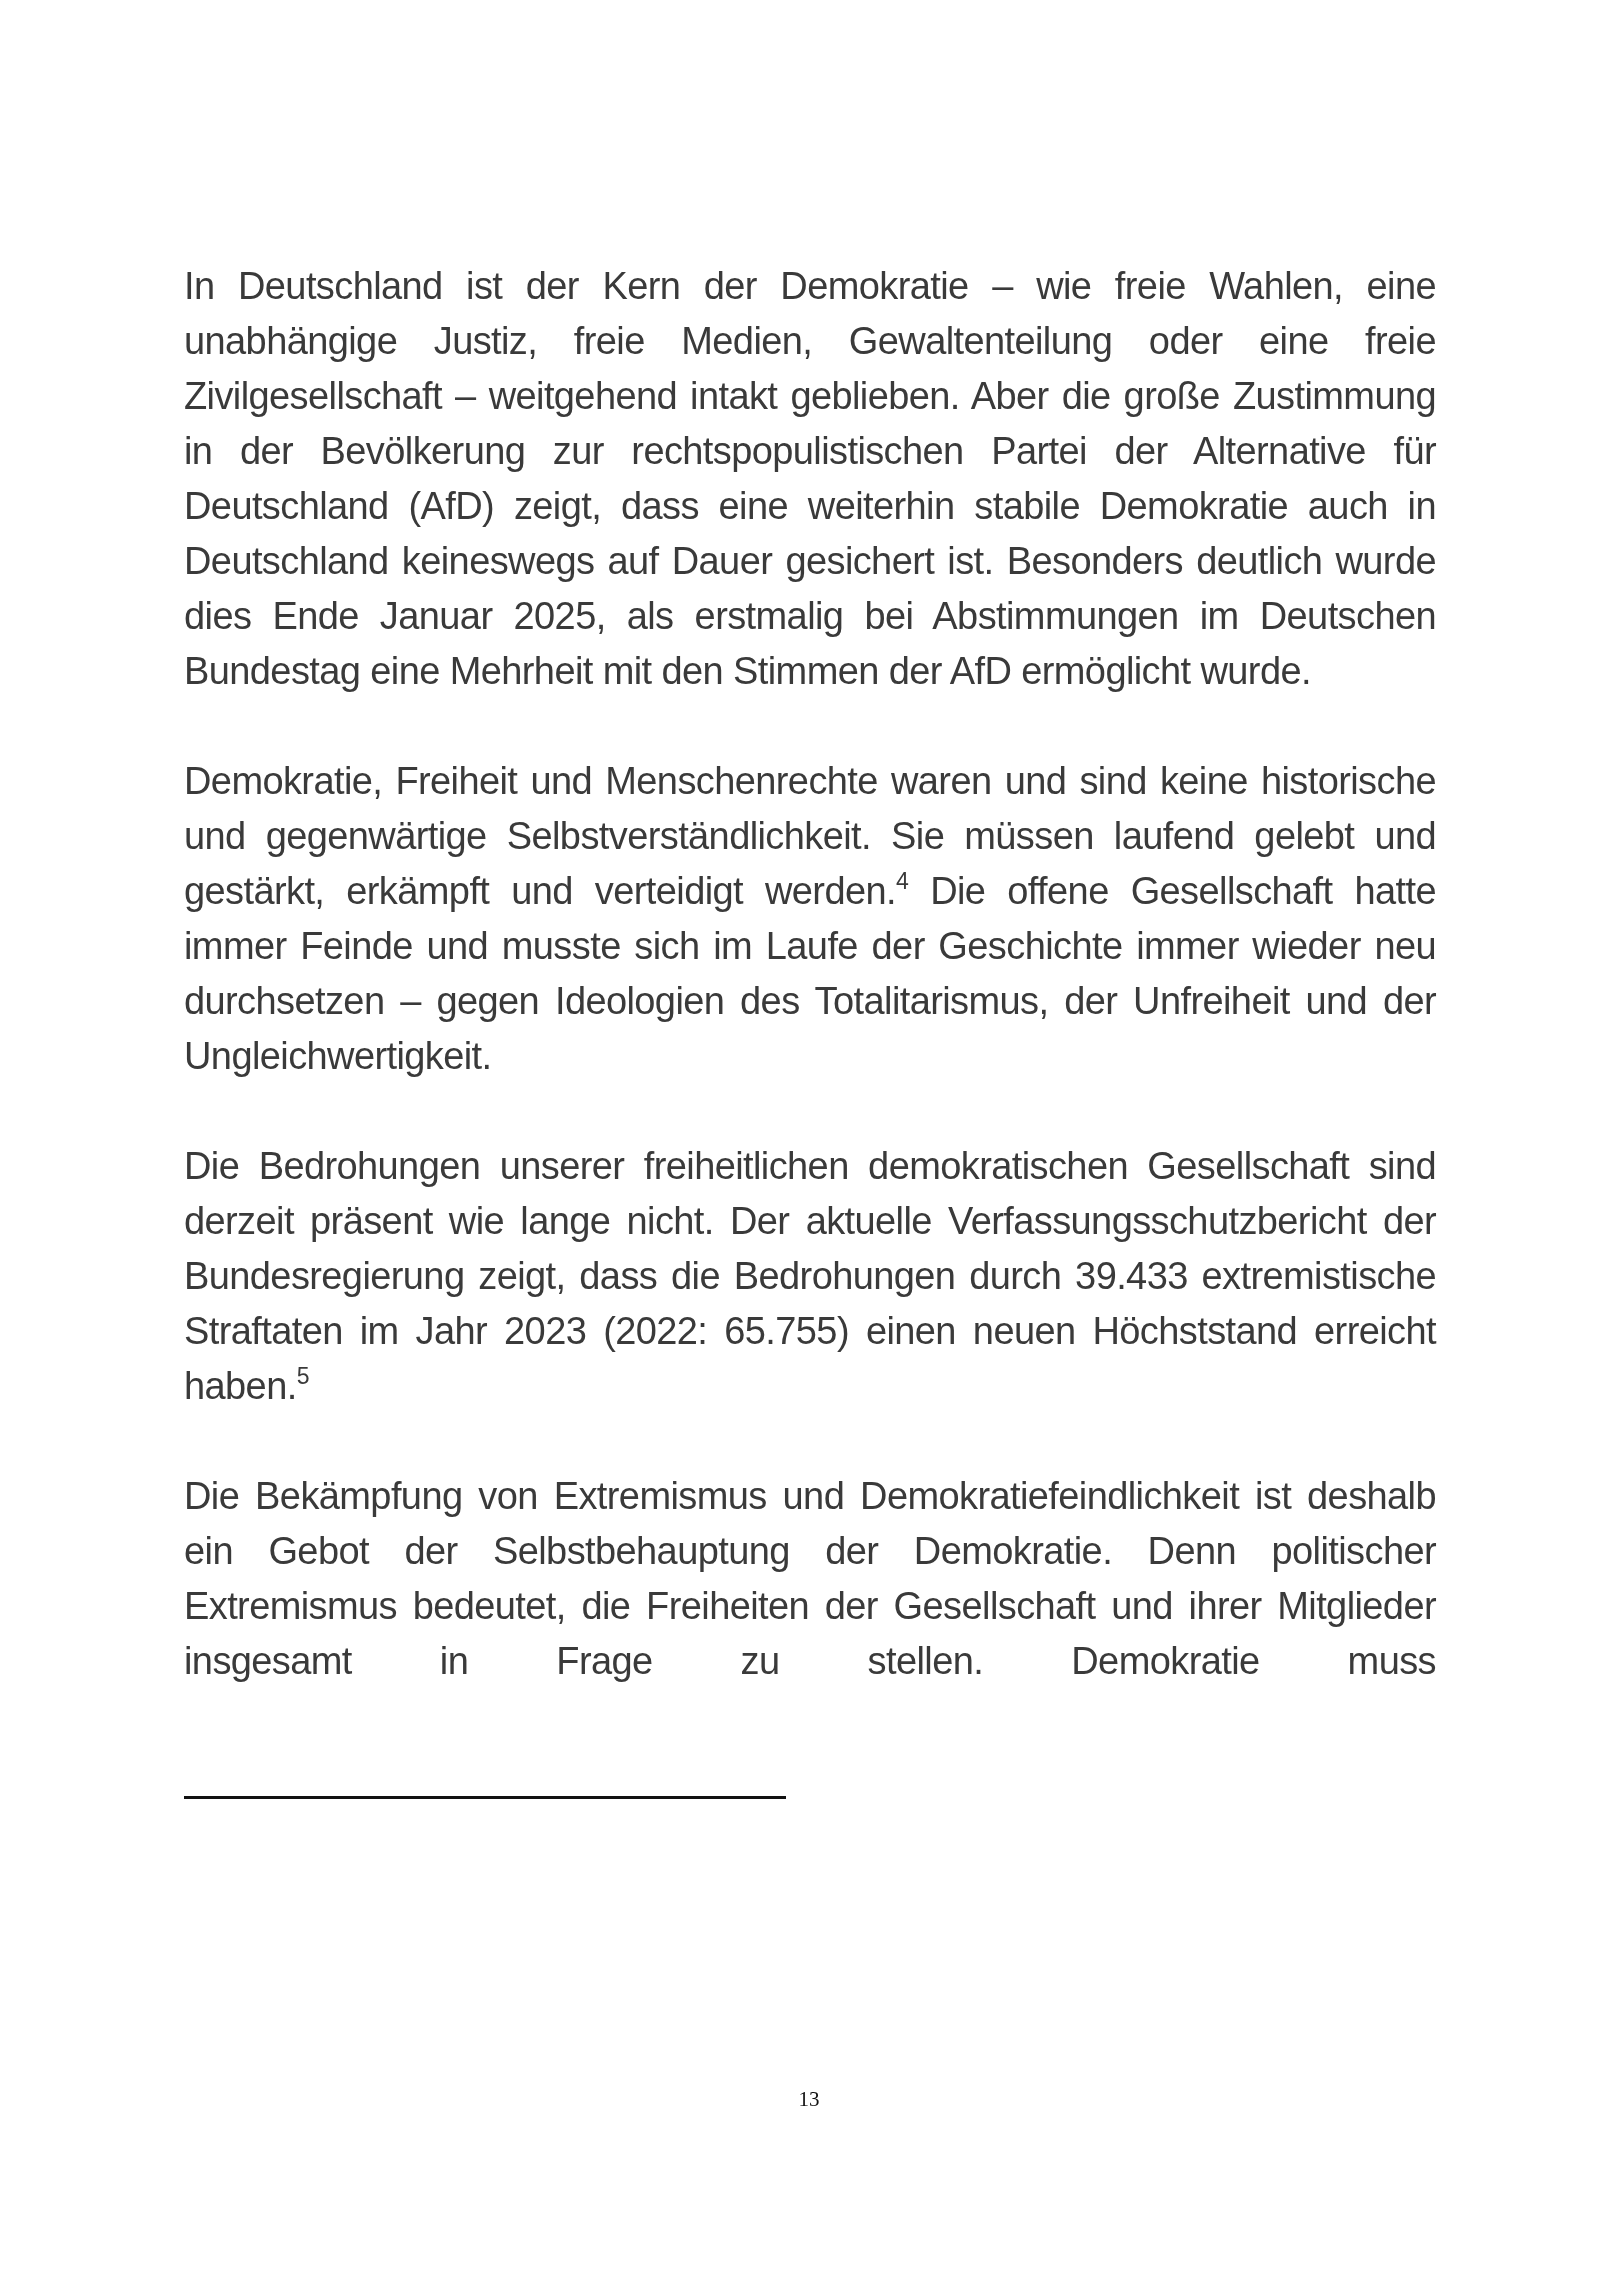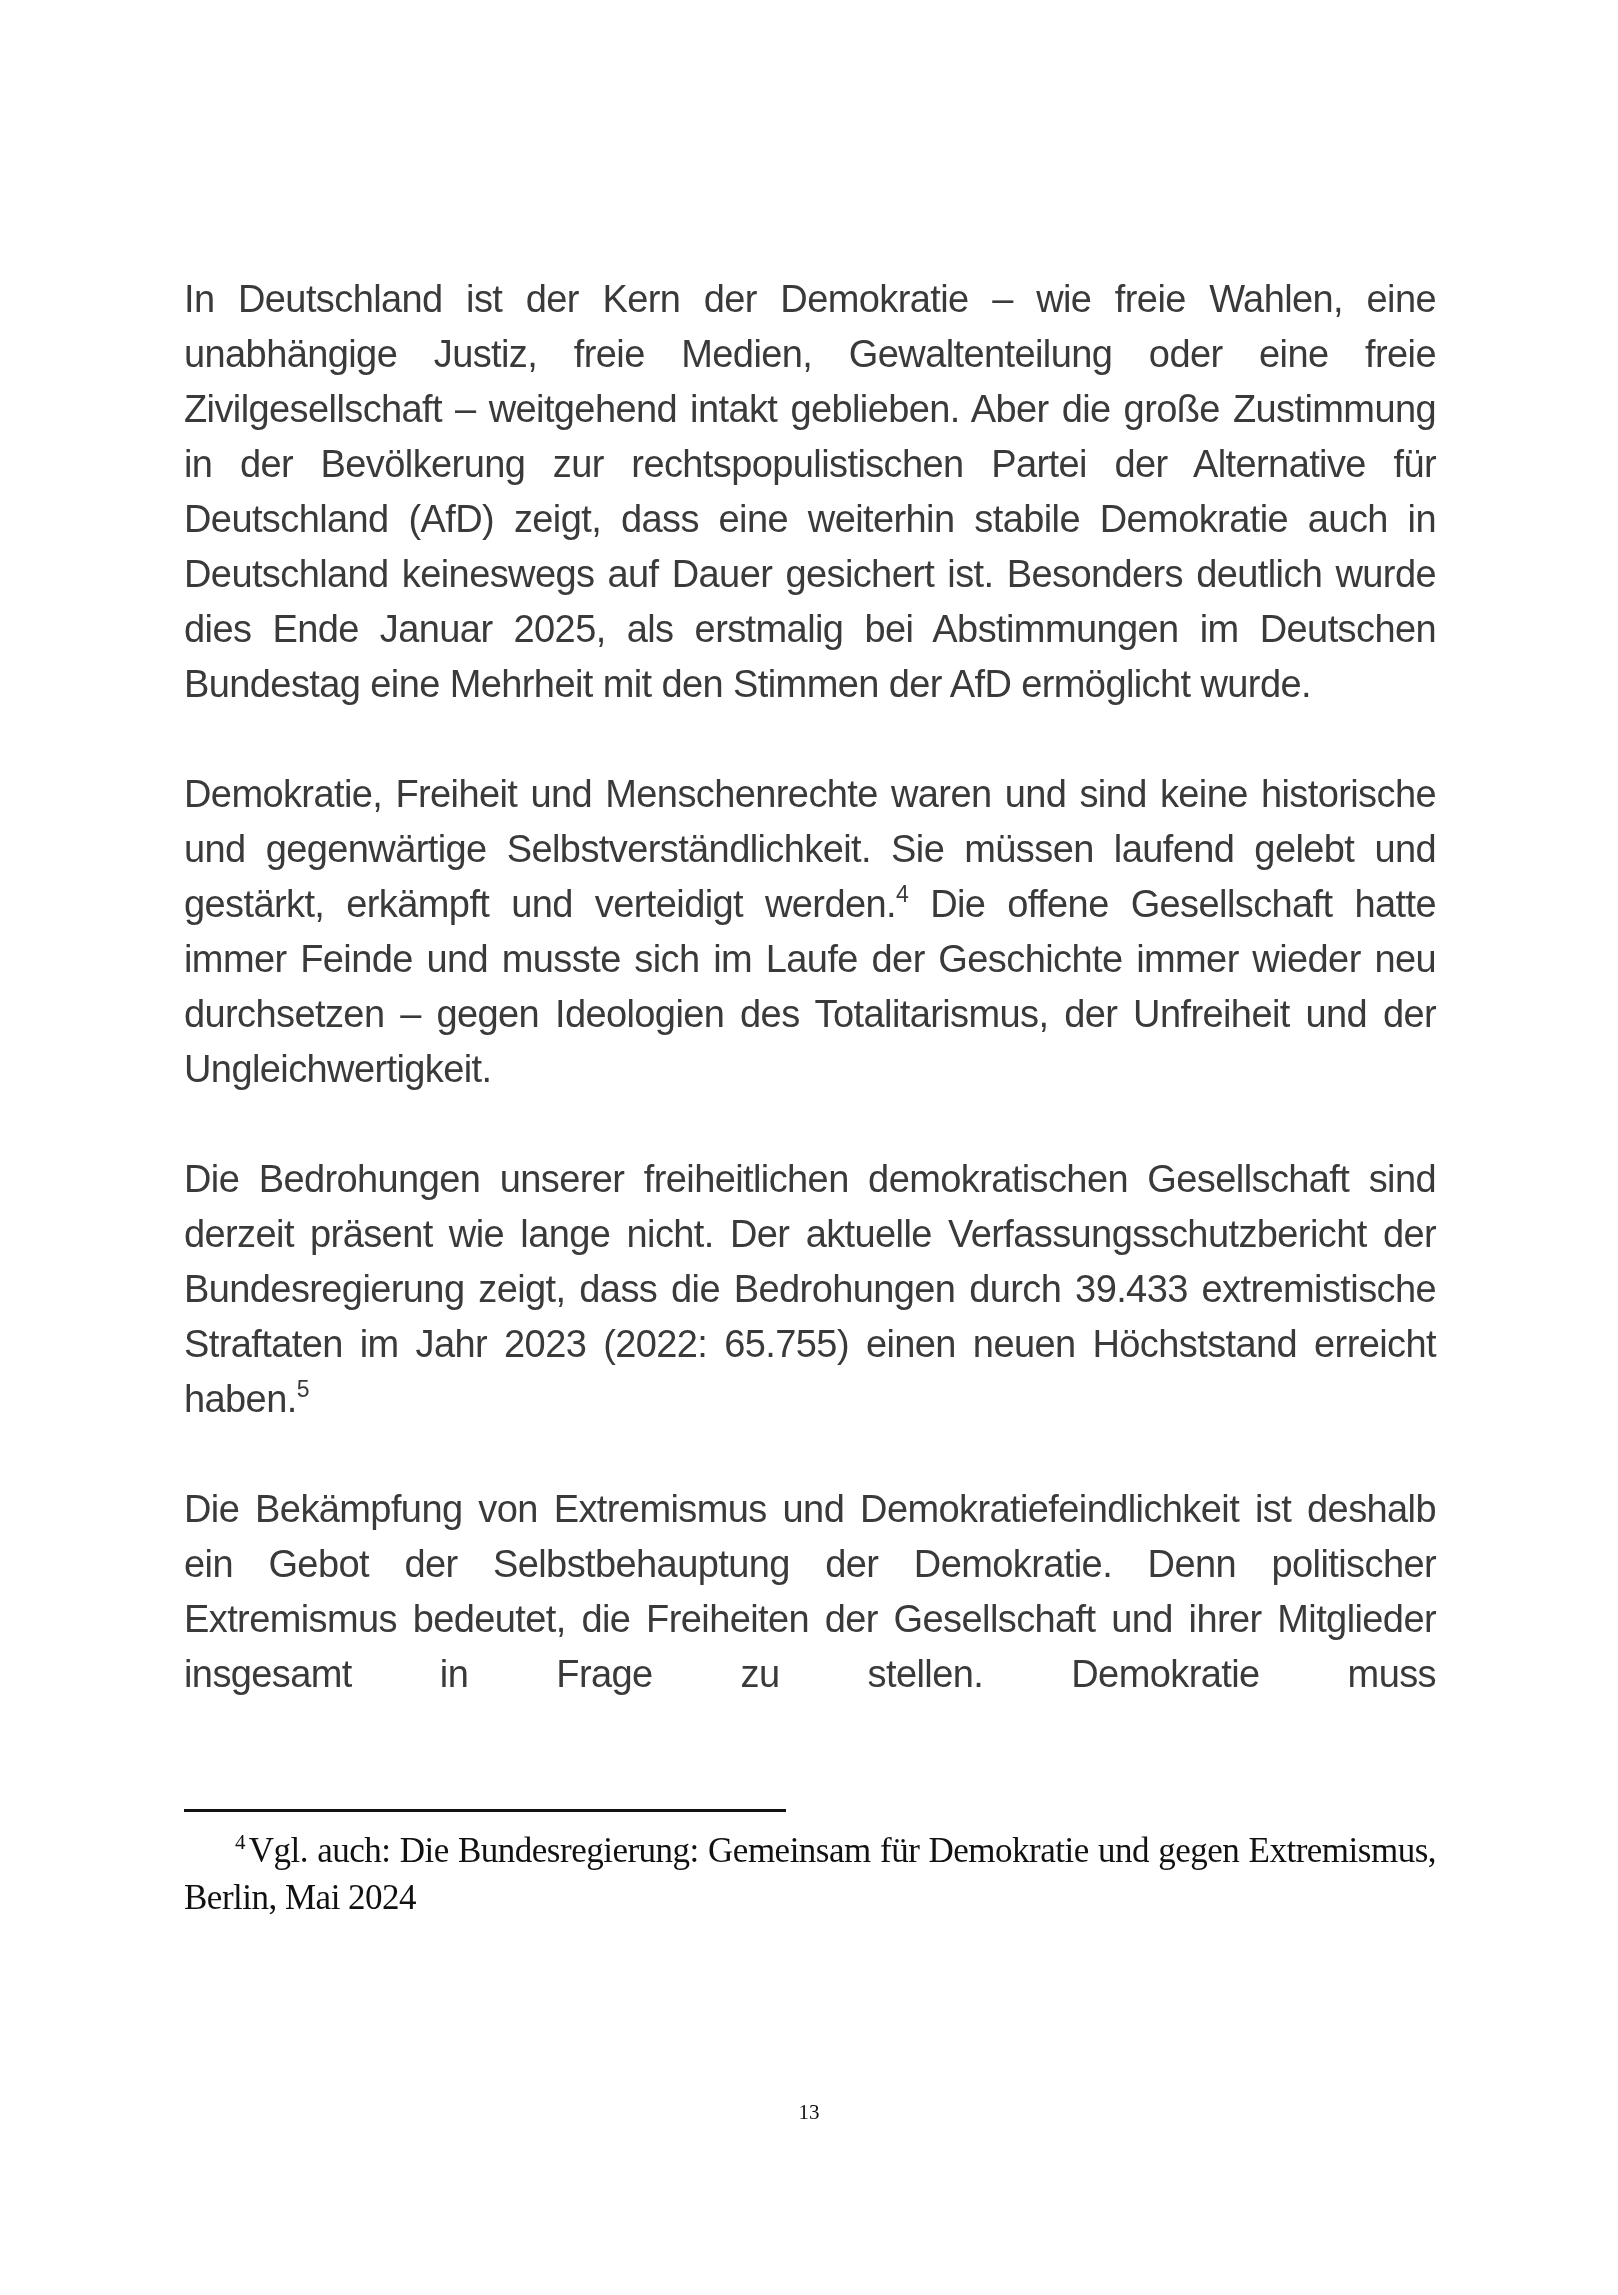--- a/index.html
+++ b/index.html
@@ -1,17 +1,17 @@
 <!DOCTYPE html>
 <html style="font-size:7.4px"><head>
 <meta charset="utf-8">
 <style>
   html, body { margin: 0; padding: 0; background: #ffffff; }
   body { width: 1618px; height: 2295px; position: relative; overflow: hidden; }
-  .page { position: absolute; left: 0; top: 13px; width: 1618px; height: 1647px; background: #fff; }
+  .page { position: absolute; left: 0; top: 0; width: 1618px; height: 1647px; background: #fff; }
   .body-text {
     position: absolute; left: 184px; width: 1252px; top: 259px;
     font-family: "Liberation Sans", "DejaVu Sans", sans-serif;
     font-size: 38px; line-height: 55px; color: #3a3a3a;
     letter-spacing: -0.6px;
   }
   .para { margin: 0 0 55px 0; text-align: justify; text-align-last: left; hyphens: manual; }
   .para.last { margin-bottom: 13px; text-align-last: justify; }
   sup.fn { font-size: 23px; line-height: 0; vertical-align: 15px; }
   .rule { position: absolute; left: 184px; top: 1796px; width: 602px; height: 3.2px; background: #111; }
@@ -46,20 +46,17 @@
       <span>Die Bedrohungen unserer freiheitlichen demokratischen Gesell­schaft sind derzeit präsent wie lange nicht. Der aktuelle Verfas­sungsschutzbericht der Bundesregierung zeigt, dass die Bedrohun­gen durch 39.433 extremistische Straftaten im Jahr 2023 (2022: 65.755) einen neuen Höchststand erreicht haben.</span><sup class="fn">5</sup>
     </p>
     <p class="para last">
       <span>Die Bekämpfung von Extremismus und Demokratiefeindlichkeit ist deshalb ein Gebot der Selbstbehauptung der Demokratie. Denn po­litischer Extremismus bedeutet, die Freiheiten der Gesellschaft und ihrer Mitglieder insgesamt in Frage zu stellen. Demokratie muss</span>
     </p>
   </div>
 
   <div class="rule"></div>
 
   <div class="footnotes">
-    <p class="fn-item">
-      <sup>4</sup><span>Vgl. auch: Die Bundesregierung: Gemeinsam für Demokratie und ge­gen Extremismus, Berlin, Mai 2024</span>
-    </p>
   </div>
 
   <div class="page-number">13</div>
 </div>
 
 
 </body></html>

